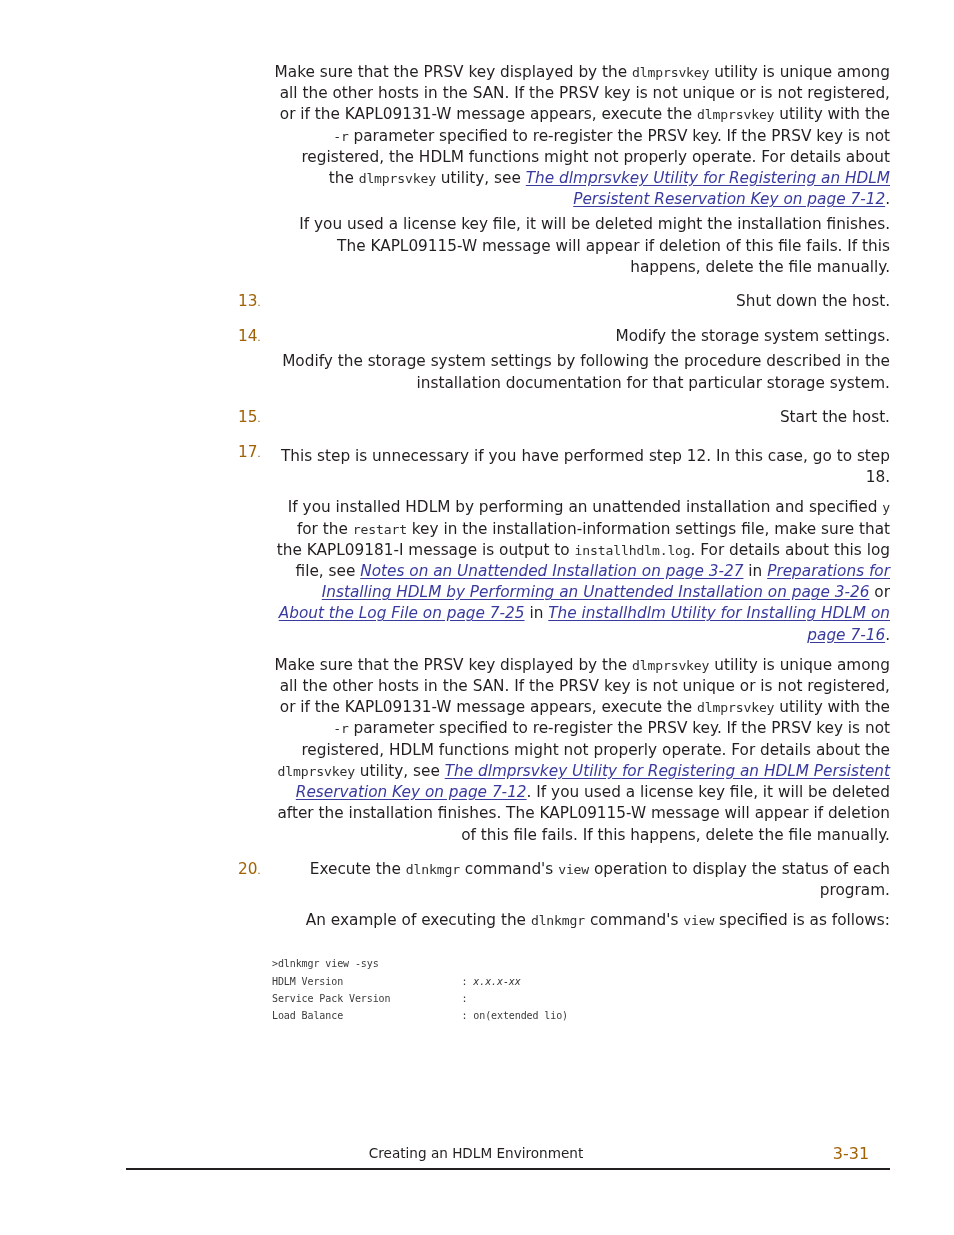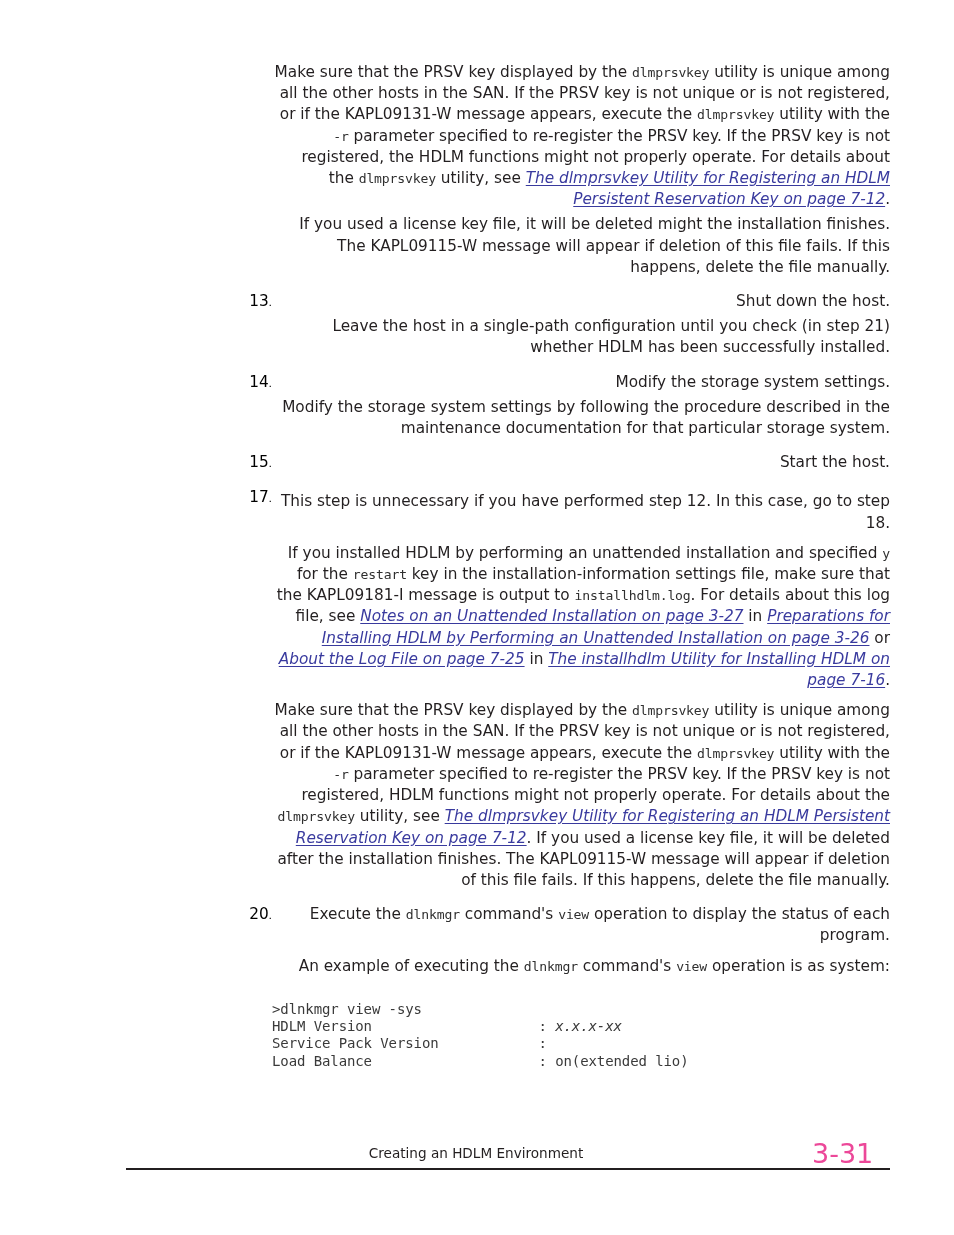--- a/index.html
+++ b/index.html
@@ -47,22 +47,22 @@
   .li {
     display: flex;
     align-items: flex-start;
     margin-top: 13px;
   }
   .li-num {
     width: 34px;
     flex: 0 0 34px;
     font-size: 15.3px;
     line-height: 21.2px;
-    color: #000000;
-    text-align: right;
+    color: #a16207;
+    text-align: left;
     letter-spacing: -0.1px;
   }
   .li-num .dot { font-size: 11px; }
   .li-body {
     flex: 1 1 auto;
     font-size: 15.3px;
     line-height: 21.2px;
   }
 
   
@@ -79,21 +79,21 @@
     text-decoration-color: #393a9e;
     text-underline-offset: 2px;
     cursor: pointer;
   }
 
   
   .codeblock {
     margin-left: 34px;
     margin-top: 24px;
     font-family: "DejaVu Sans Mono", monospace;
-    font-size: 14px;
+    font-size: 10px;
     line-height: 17.3px;
     color: #3a3a3a;
     white-space: pre;
     letter-spacing: -0.1px;
   }
   .codeblock i { font-style: italic; }
 
   
   .footer {
     position: absolute;
@@ -119,24 +119,24 @@
     text-align: center;
     font-size: 13.6px;
     line-height: 19px;
     color: #231f20;
   }
   .footer-pageno {
     position: absolute;
     left: 812px;
     top: 0px;
     width: 78px;
-    text-align: left;
-    font-size: 27px;
+    text-align: center;
+    font-size: 16px;
     line-height: 27px;
-    color: #ec4899;
+    color: #a16207;
   }
   .footer-book {
     position: absolute;
     left: 126px;
     top: 34px;
     width: 764px;
     text-align: center;
     font-size: 13.8px;
     line-height: 20px;
     color: #231f20;
@@ -150,29 +150,28 @@
   <div class="content">
 
     <p class="para indent"><span>Make sure that the PRSV key displayed by the </span><code>dlmprsvkey</code><span> utility is unique among all the other hosts in the SAN. If the PRSV key is not unique or is not registered, or if the KAPL09131-W message appears, execute the </span><code>dlmprsvkey</code><span> utility with the </span><code>-r</code><span> parameter specified to re-register the PRSV key. If the PRSV key is not registered, the HDLM functions might not properly operate. For details about the </span><code>dlmprsvkey</code><span> utility, see </span><a class="xref">The dlmprsvkey Utility for Registering an HDLM Persistent Reservation Key on page 7-12</a><span>.</span></p>
 
     <p class="para indent gap-sm">If you used a license key file, it will be deleted might the installation finishes. The KAPL09115-W message will appear if deletion of this file fails. If this happens, delete the file manually.</p>
 
     <div class="li">
       <div class="li-num"><span>13</span><span class="dot">.</span></div>
       <div class="li-body">
         <div class="para">Shut down the host.</div>
-        <div class="para gap-sm">Leave the host in a single-path configuration until you check (in step 21) whether HDLM has been successfully installed.</div>
       </div>
     </div>
 
     <div class="li">
       <div class="li-num"><span>14</span><span class="dot">.</span></div>
       <div class="li-body">
         <div class="para">Modify the storage system settings.</div>
-        <div class="para gap-sm">Modify the storage system settings by following the procedure described in the maintenance documentation for that particular storage system.</div>
+        <div class="para gap-sm">Modify the storage system settings by following the procedure described in the installation documentation for that particular storage system.</div>
       </div>
     </div>
 
     <div class="li">
       <div class="li-num"><span>15</span><span class="dot">.</span></div>
       <div class="li-body">
         <div class="para">Start the host.</div>
       </div>
     </div>
 
@@ -185,21 +184,21 @@
         <p class="para gap-md"><span>If you installed HDLM by performing an unattended installation and specified </span><code>y</code><span> for the </span><code>restart</code><span> key in the installation-information settings file, make sure that the KAPL09181-I message is output to </span><code>installhdlm.log</code><span>. For details about this log file, see </span><a class="xref">Notes on an Unattended Installation on page 3-27</a><span> in </span><a class="xref">Preparations for Installing HDLM by Performing an Unattended Installation on page 3-26</a><span> or </span><a class="xref">About the Log File on page 7-25</a><span> in </span><a class="xref">The installhdlm Utility for Installing HDLM on page 7-16</a><span>.</span></p>
 
         <p class="para gap-md"><span>Make sure that the PRSV key displayed by the </span><code>dlmprsvkey</code><span> utility is unique among all the other hosts in the SAN. If the PRSV key is not unique or is not registered, or if the KAPL09131-W message appears, execute the </span><code>dlmprsvkey</code><span> utility with the </span><code>-r</code><span> parameter specified to re-register the PRSV key. If the PRSV key is not registered, HDLM functions might not properly operate. For details about the </span><code>dlmprsvkey</code><span> utility, see </span><a class="xref">The dlmprsvkey Utility for Registering an HDLM Persistent Reservation Key on page 7-12</a><span>. If you used a license key file, it will be deleted after the installation finishes. The KAPL09115-W message will appear if deletion of this file fails. If this happens, delete the file manually.</span></p>
       </div>
     </div>
 
     <div class="li">
       <div class="li-num"><span>20</span><span class="dot">.</span></div>
       <div class="li-body">
         <p class="para"><span>Execute the </span><code>dlnkmgr</code><span> command's </span><code>view</code><span> operation to display the status of each program.</span></p>
-        <p class="para gap-md"><span>An example of executing the </span><code>dlnkmgr</code><span> command's </span><code>view</code><span> operation is as system:</span></p>
+        <p class="para gap-md"><span>An example of executing the </span><code>dlnkmgr</code><span> command's </span><code>view</code><span> specified is as follows:</span></p>
       </div>
     </div>
 
     <div class="codeblock"><span>&gt;dlnkmgr view -sys</span>
 <span>HDLM Version</span>                    <span>: </span><i>x.x.x-xx</i>
 <span>Service Pack Version</span>            <span>:</span>
 <span>Load Balance</span>                    <span>: </span><span>on(extended lio)</span></div>
 
   </div>
 

